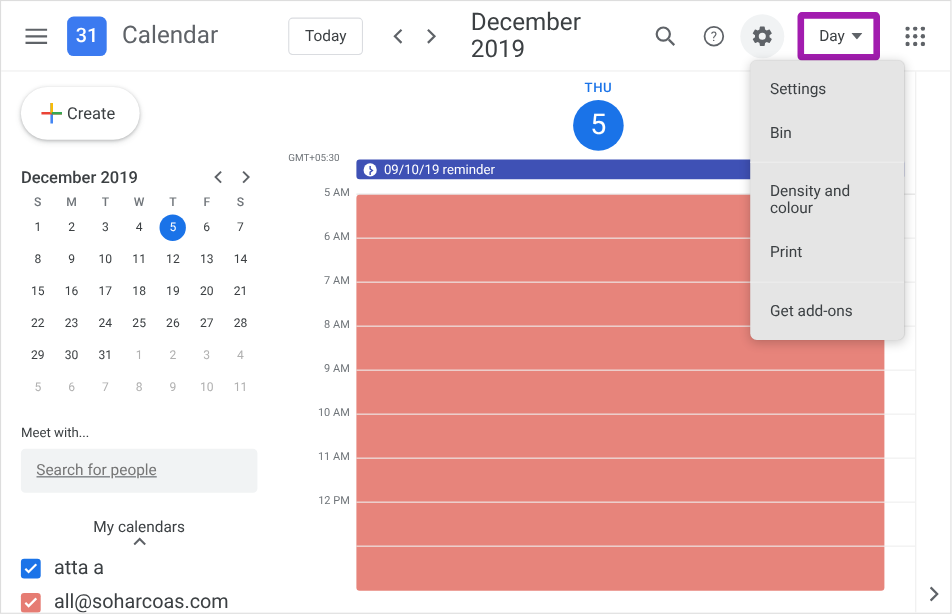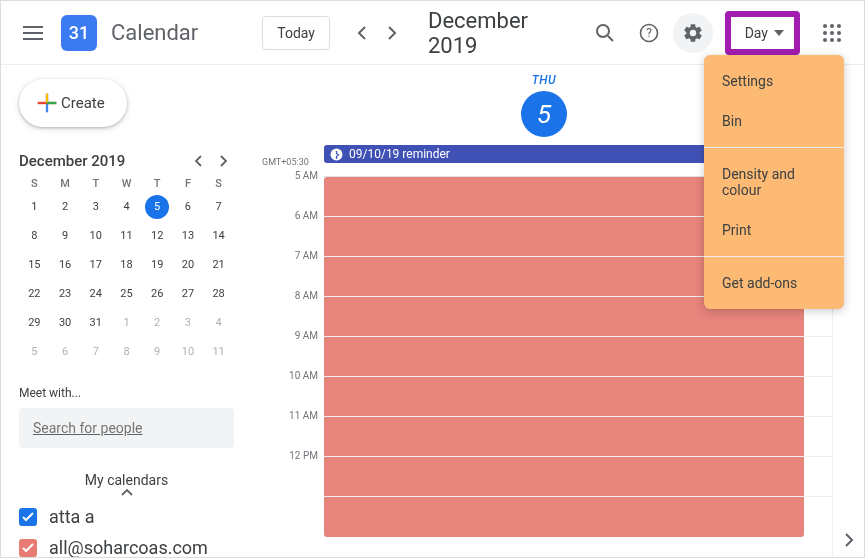--- a/index.html
+++ b/index.html
@@ -45,38 +45,38 @@
 
 
 .mycal-header { display:flex; align-items:center; justify-content:space-between; margin-top: 24px; cursor:pointer;flex-direction:column;}
 .mycal-title { font-size: 14px; color: #3c4043; }
 .cal-list { margin-top: 10px; display: flex; flex-direction: column; gap: 10px; }
 .cal-item { display:flex; align-items:center; gap: 12px; font-size: 18px; color: #3c4043; cursor:pointer;}
 .checkbox { width: 18px; height: 18px; border-radius: 3px; display:flex; align-items:center; justify-content:center; color:#fff; }
 
 
 .timegrid { flex:1; position: relative; overflow: hidden; }
-.dayhdr { text-align:center; padding-top: 8px; font-style: italic;}
+.dayhdr { text-align:center; padding-top: 8px;}
 .daylbl { font-size: 12px; color: #1a73e8; font-weight: 500; letter-spacing: .5px;}
 .daynum { width: 46px; height: 46px; background:#1a73e8; color:#fff; border-radius:50%; display:flex; align-items:center; justify-content:center; font-size: 26px; margin: 4px auto 8px; cursor:pointer;}
 
 .allday-row { height: 32px; border-bottom: 1px solid #e0e0e0; position:relative; margin-left: 68px; }
-.gmt { position:absolute; left: 6px; top: 92px; font-size: 9px; color: #70757a; }
+.gmt { position:absolute; left: 6px; top: 74px; font-size: 9px; color: #70757a; }
 .reminder-bar { position:absolute; left: 0; right: 10px; top: 0; height: 18px; background: #3f51b5; color:#fff; font-size: 12px; display:flex; align-items:center; padding: 0 6px; border-radius: 3px; gap: 6px; cursor:pointer;}
 
 .hours { position: relative; margin-left: 68px; }
 .hourrow { height: 40px; border-bottom: 1px solid #eee; position:relative; }
 .hourlbl { position:absolute; left: -56px; top: -7px; font-size: 10px; color: #70757a; width: 50px; text-align:right;}
 .event-block { position:absolute; left: 0; right: 28px; top: 0; height: 360px; background: #e67c73; opacity: .94; border-radius: 3px; cursor:pointer;}
 
 
 .sidepanel { width: 32px; border-left: 1px solid #eee; display:flex; flex-direction:column; justify-content:flex-end; align-items:center; padding-bottom:10px;}
 
 
-.menu-popup { position:absolute; top: 54px; right: 20px; width: 140px; background:#fdba74; border-radius: 6px; box-shadow: 0 2px 10px rgba(0,0,0,.2), 0 0 1px rgba(0,0,0,.1); z-index: 10; padding: 6px 0; }
+.menu-popup { position:absolute; top: 54px; right: 42px; width: 140px; background:#e5e5e5; border-radius: 6px; box-shadow: 0 2px 10px rgba(0,0,0,.2), 0 0 1px rgba(0,0,0,.1); z-index: 10; padding: 6px 0; }
 .menu-item { padding: 12px 18px; font-size: 14px; color: #3c4043; cursor:pointer; }
 .menu-divider { height:1px; background:#eee; margin: 6px 0; }
 
 svg { display:block; }
 </style>
 </head>
 <body>
 
 <div class="header">
   <div class="menu-icon">

